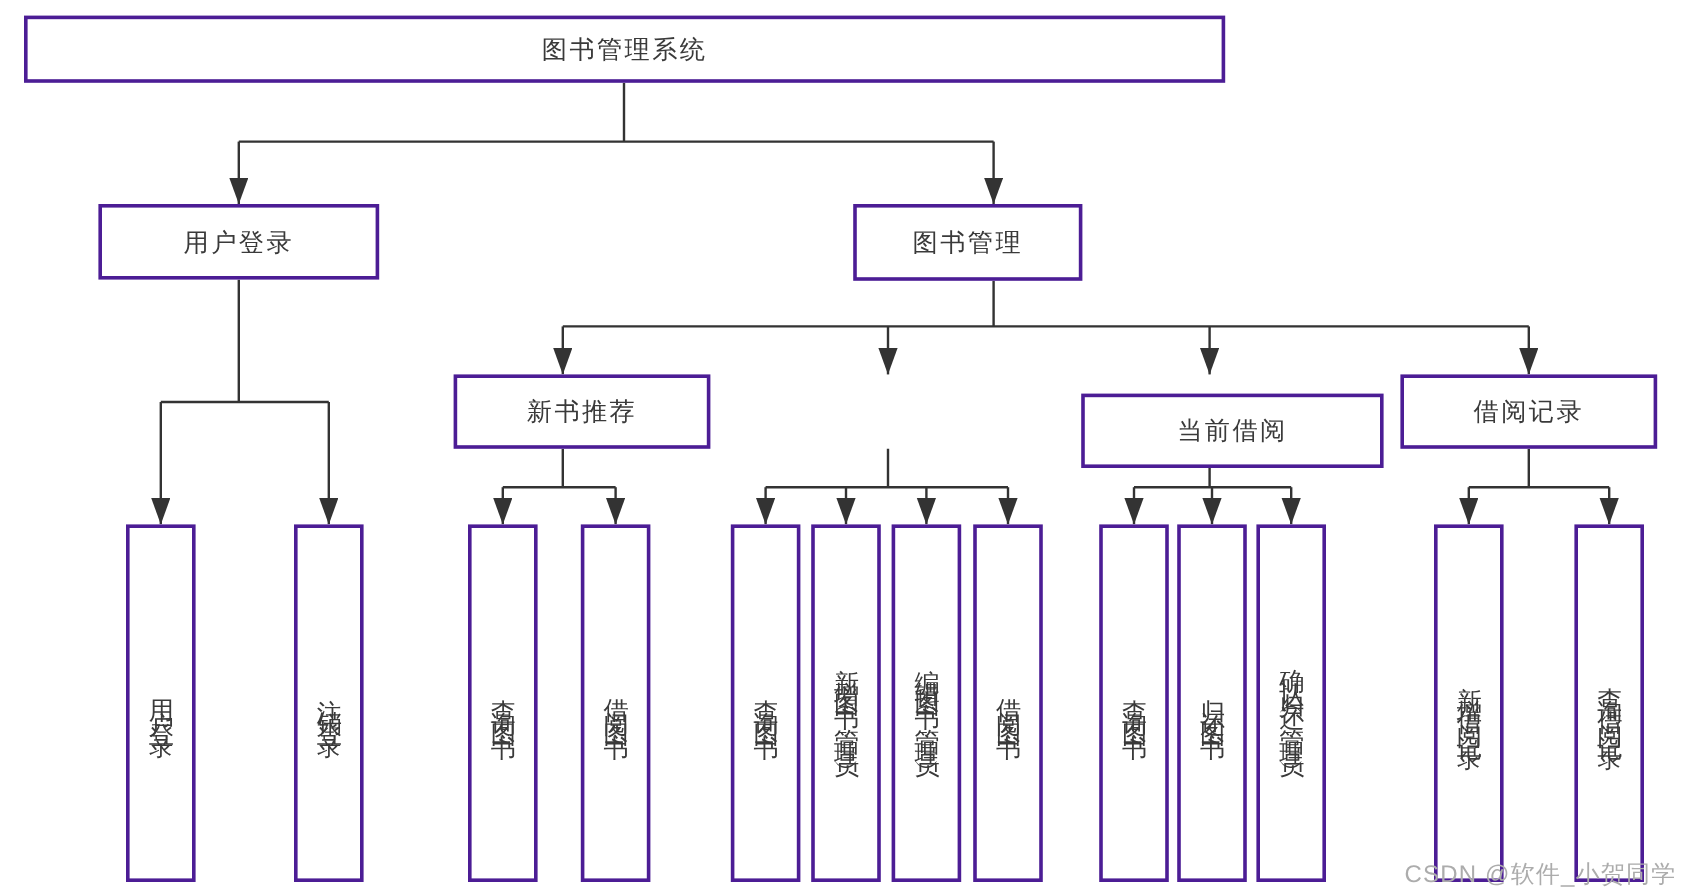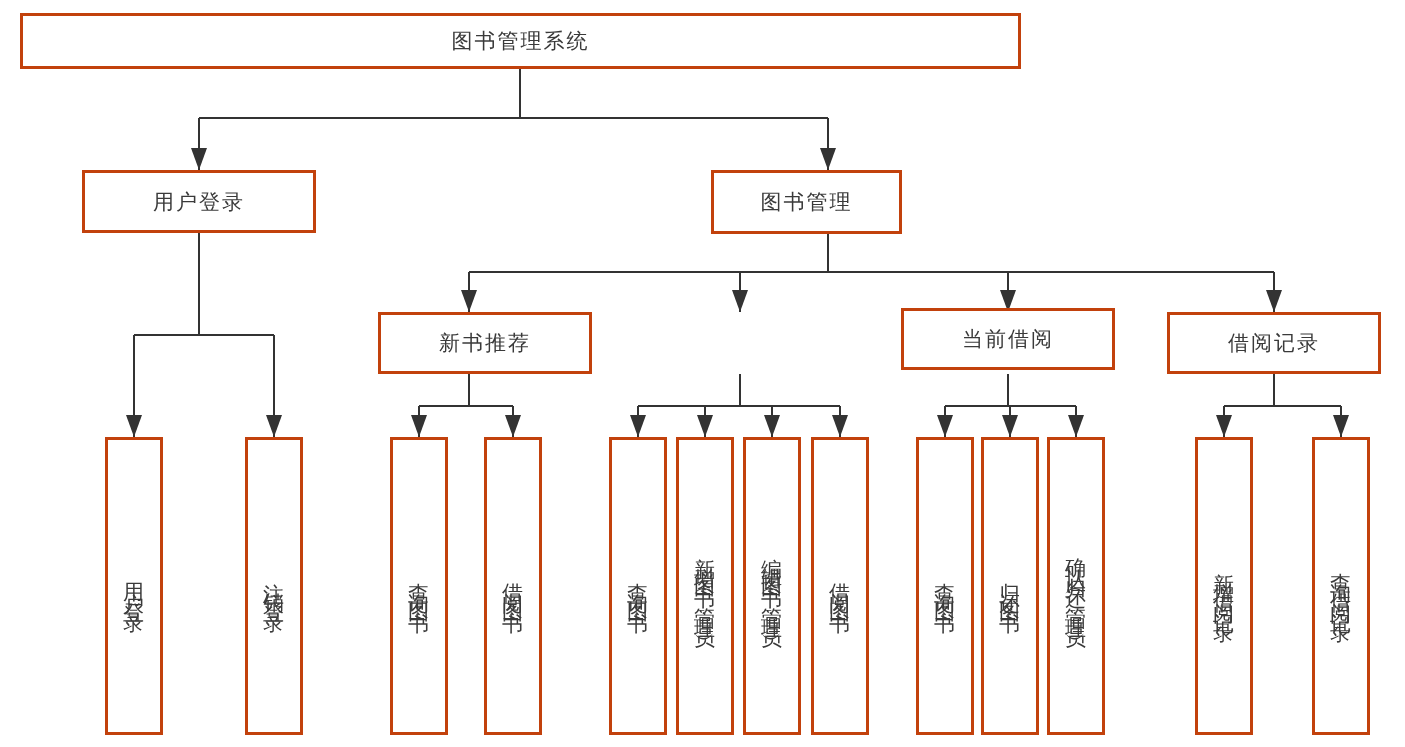--- a/index.html
+++ b/index.html
@@ -18,21 +18,21 @@
   .connectors {
     position: absolute;
     left: 0;
     top: 0;
     width: 1405px;
     height: 747px;
   }
   .node {
     position: absolute;
     box-sizing: border-box;
-    border: 3px solid #c2410c;
+    border: 3px solid #4c1d95;
     background: #ffffff;
     color: #3a3a3a;
     display: flex;
     align-items: center;
     justify-content: center;
     font-size: 21px;
     letter-spacing: 2px;
     white-space: nowrap;
   }
   .node.vertical {
@@ -101,21 +101,21 @@
   <div class="node" style="left:82px;top:170px;width:234px;height:63px">
     <span>用户登录</span>
   </div>
   <div class="node" style="left:711px;top:170px;width:191px;height:64px">
     <span>图书管理</span>
   </div>
 
   <div class="node" style="left:378px;top:312px;width:214px;height:62px">
     <span>新书推荐</span>
   </div>
-  <div class="node" style="left:901px;top:308px;width:214px;height:62px">
+  <div class="node" style="left:901px;top:328px;width:252px;height:62px">
     <span>当前借阅</span>
   </div>
   <div class="node" style="left:1167px;top:312px;width:214px;height:62px">
     <span>借阅记录</span>
   </div>
 
   <div class="node vertical" style="left:105px;top:437px;width:58px;height:298px">
     <span>用户登录</span>
   </div>
   <div class="node vertical" style="left:245px;top:437px;width:58px;height:298px">
@@ -148,14 +148,15 @@
   <div class="node vertical" style="left:1047px;top:437px;width:58px;height:298px">
     <span>确认归还（管理员）</span>
   </div>
   <div class="node vertical" style="left:1195px;top:437px;width:58px;height:298px">
     <span>新增借阅记录</span>
   </div>
   <div class="node vertical" style="left:1312px;top:437px;width:58px;height:298px">
     <span>查询借阅记录</span>
   </div>
 
+  <div class="watermark">CSDN @软件_小贺同学</div>
 
 </div>
 
 </body></html>

